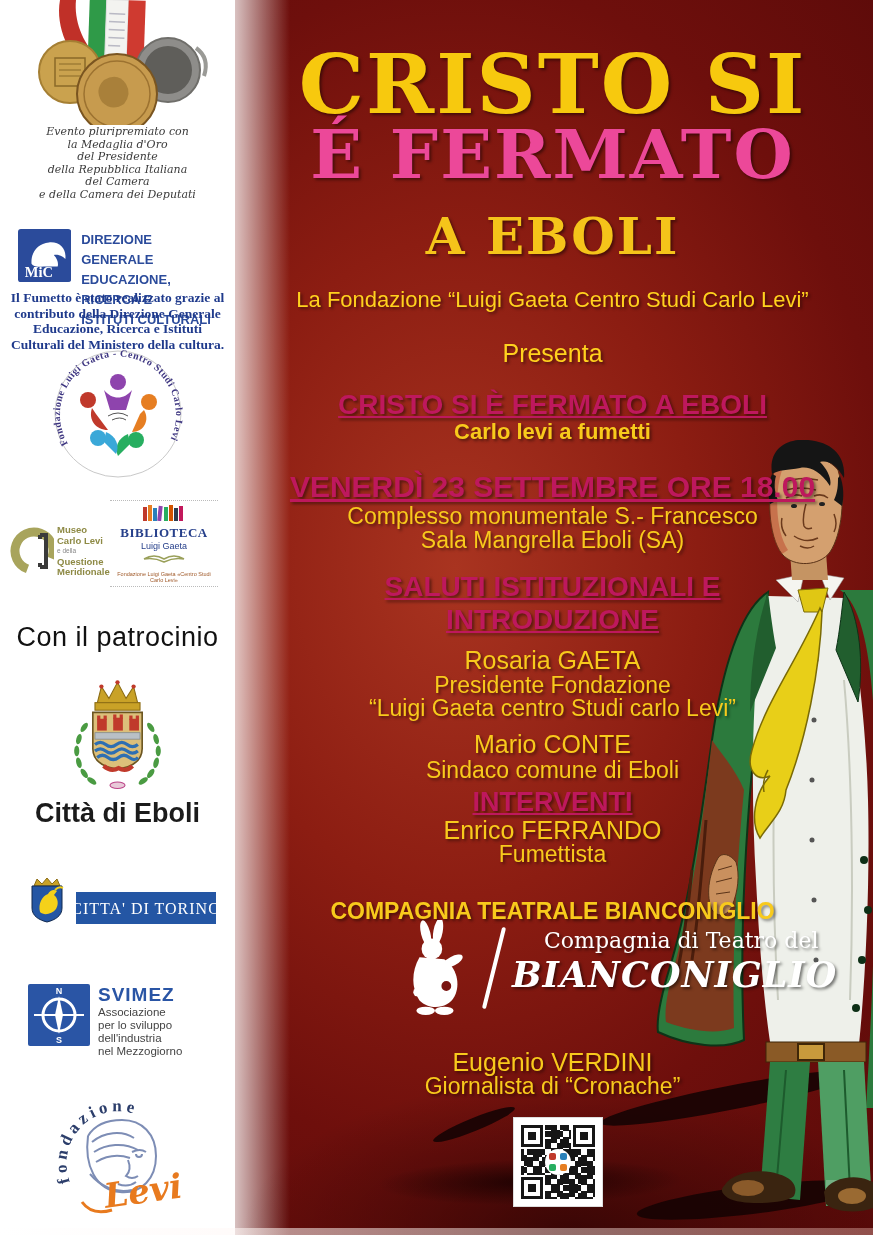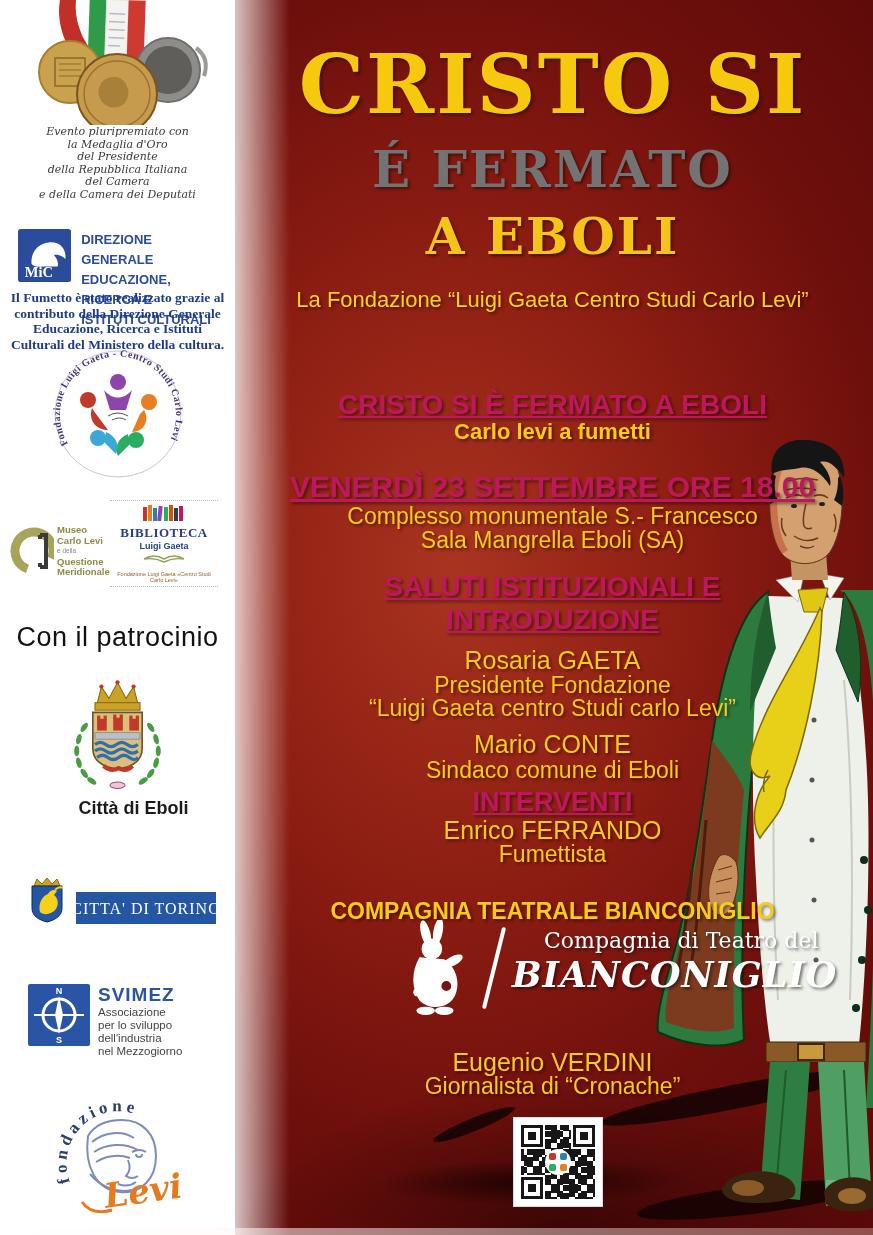--- a/index.html
+++ b/index.html
@@ -21,21 +21,21 @@
       transform:skewX(-38deg);}
   .slash{position:absolute;background:#160303;border-radius:50%;z-index:1;opacity:.9;}
   .slash.s1{left:598px;top:1086px;width:262px;height:24px;transform:rotate(-11deg);}
   .slash.s2{left:636px;top:1186px;width:230px;height:28px;transform:rotate(-7deg);}
   .slash.s3{left:430px;top:1118px;width:88px;height:13px;transform:rotate(-22deg);}
   
   .ml{position:absolute;left:240px;width:625px;text-align:center;z-index:5;
       text-shadow:2px 2px 3px rgba(0,0,0,.45);}
   .serif-title{font-family:"DejaVu Serif", serif;font-weight:bold;letter-spacing:2px;}
   .t1{top:42px;font-size:82px;line-height:84px;color:#f7c90e;}
-  .t2{top:132px;font-size:50px;line-height:76px;color:#737373;}
+  .t2{top:116px;font-size:68px;line-height:76px;color:#ec4899;}
   .t3{top:210px;font-size:50px;line-height:54px;color:#f5c41a;}
   .yel{color:#f8ca1c;}
   .yel2{color:#ffd21e;}
   .wht{color:#be185d;font-weight:bold;text-decoration:underline;}
   .fs22{font-size:22px;line-height:26px;}
   .fs23{font-size:23px;line-height:26px;}
   .fs25{font-size:25px;line-height:28px;}
   .fs27{font-size:27px;line-height:31px;}
   .fs28{font-size:28px;line-height:33px;}
   .fs30{font-size:30px;line-height:33px;}
@@ -71,25 +71,25 @@
   .funding{top:290px;left:8px;width:219px;font-family:"Liberation Serif", serif;font-weight:bold;
       font-size:13.5px;line-height:15.5px;color:#1f3a8c;}
   .gaeta{top:348px;left:52px;width:132px;height:132px;}
   .logos-row{top:500px;left:10px;width:215px;display:flex;align-items:flex-end;text-align:left;}
   .museo{display:flex;width:100px;}
   .museo-text{font-size:9.5px;line-height:10.5px;font-weight:bold;color:#8e8a45;margin-left:3px;padding-top:8px;}
   .museo-text .tiny{font-size:6.5px;color:#888;font-weight:normal;}
   .biblio{width:108px;border-top:1px dotted #bbb;border-bottom:1px dotted #bbb;padding:4px 0 3px;
       text-align:center;}
   .biblio .bib-title{color:#27408b;font-weight:bold;font-size:13px;font-family:"Liberation Serif", serif;letter-spacing:.5px;}
-  .biblio .bib-sub{color:#27408b;font-weight:bold;font-size:9px;}
+  .biblio .bib-sub{color:#27408b;font-weight:normal;font-size:9px;}
   .biblio .bib-foot{font-size:5.5px;color:#a05a2a;margin-top:2px;}
   .patrocinio{top:622px;font-size:27px;color:#111;letter-spacing:.5px;}
   .eboli{top:678px;left:55px;width:125px;height:118px;}
-  .eboli-label{top:798px;font-weight:bold;font-size:18px;color:#1b1b1b;margin-left:16px;}
+  .eboli-label{top:798px;font-weight:bold;font-size:27px;color:#1b1b1b;}
   .torino{top:876px;left:20px;width:200px;height:60px;}
   .svimez-row{top:984px;left:28px;width:195px;display:flex;text-align:left;}
   .svimez-text{margin-left:8px;}
   .svimez-name{color:#2a55a5;font-weight:bold;font-size:19px;letter-spacing:1px;}
   .svimez-desc{color:#444;font-size:11.5px;line-height:13px;}
   .levi{top:1086px;left:48px;width:140px;height:140px;}
   
   .man{position:absolute;right:0;top:440px;width:225px;height:780px;z-index:3;}
 </style>
 </head>
@@ -165,20 +165,21 @@
   <div class="floor-shadow"></div>
   <div class="slash s1"></div>
   <div class="slash s2"></div>
   <div class="slash s3"></div>
 
   <div class="ml serif-title t1">CRISTO SI</div>
   <div class="ml serif-title t2">É FERMATO</div>
   <div class="ml serif-title t3">A EBOLI</div>
 
   <div class="ml yel2 fs22" style="top:287px">La Fondazione “Luigi Gaeta Centro Studi Carlo Levi”</div>
+  <div class="ml yel2 fs25" style="top:339px">Presenta</div>
 
   <div class="ml wht fs28" style="top:388px">CRISTO SI È FERMATO A EBOLI</div>
   <div class="ml yel fs22 bold" style="top:419px">Carlo levi a fumetti</div>
 
   <div class="ml wht fs30" style="top:470px">VENERDÌ 23 SETTEMBRE ORE 18.00</div>
   <div class="ml yel fs23" style="top:527px">Sala Mangrella Eboli (SA)</div>
   <div class="ml yel fs23" style="top:503px">Complesso monumentale S.- Francesco</div>
 
   <div class="ml wht fs28" style="top:570px">SALUTI ISTITUZIONALI E</div>
   <div class="ml wht fs28" style="top:603px">INTRODUZIONE</div>

